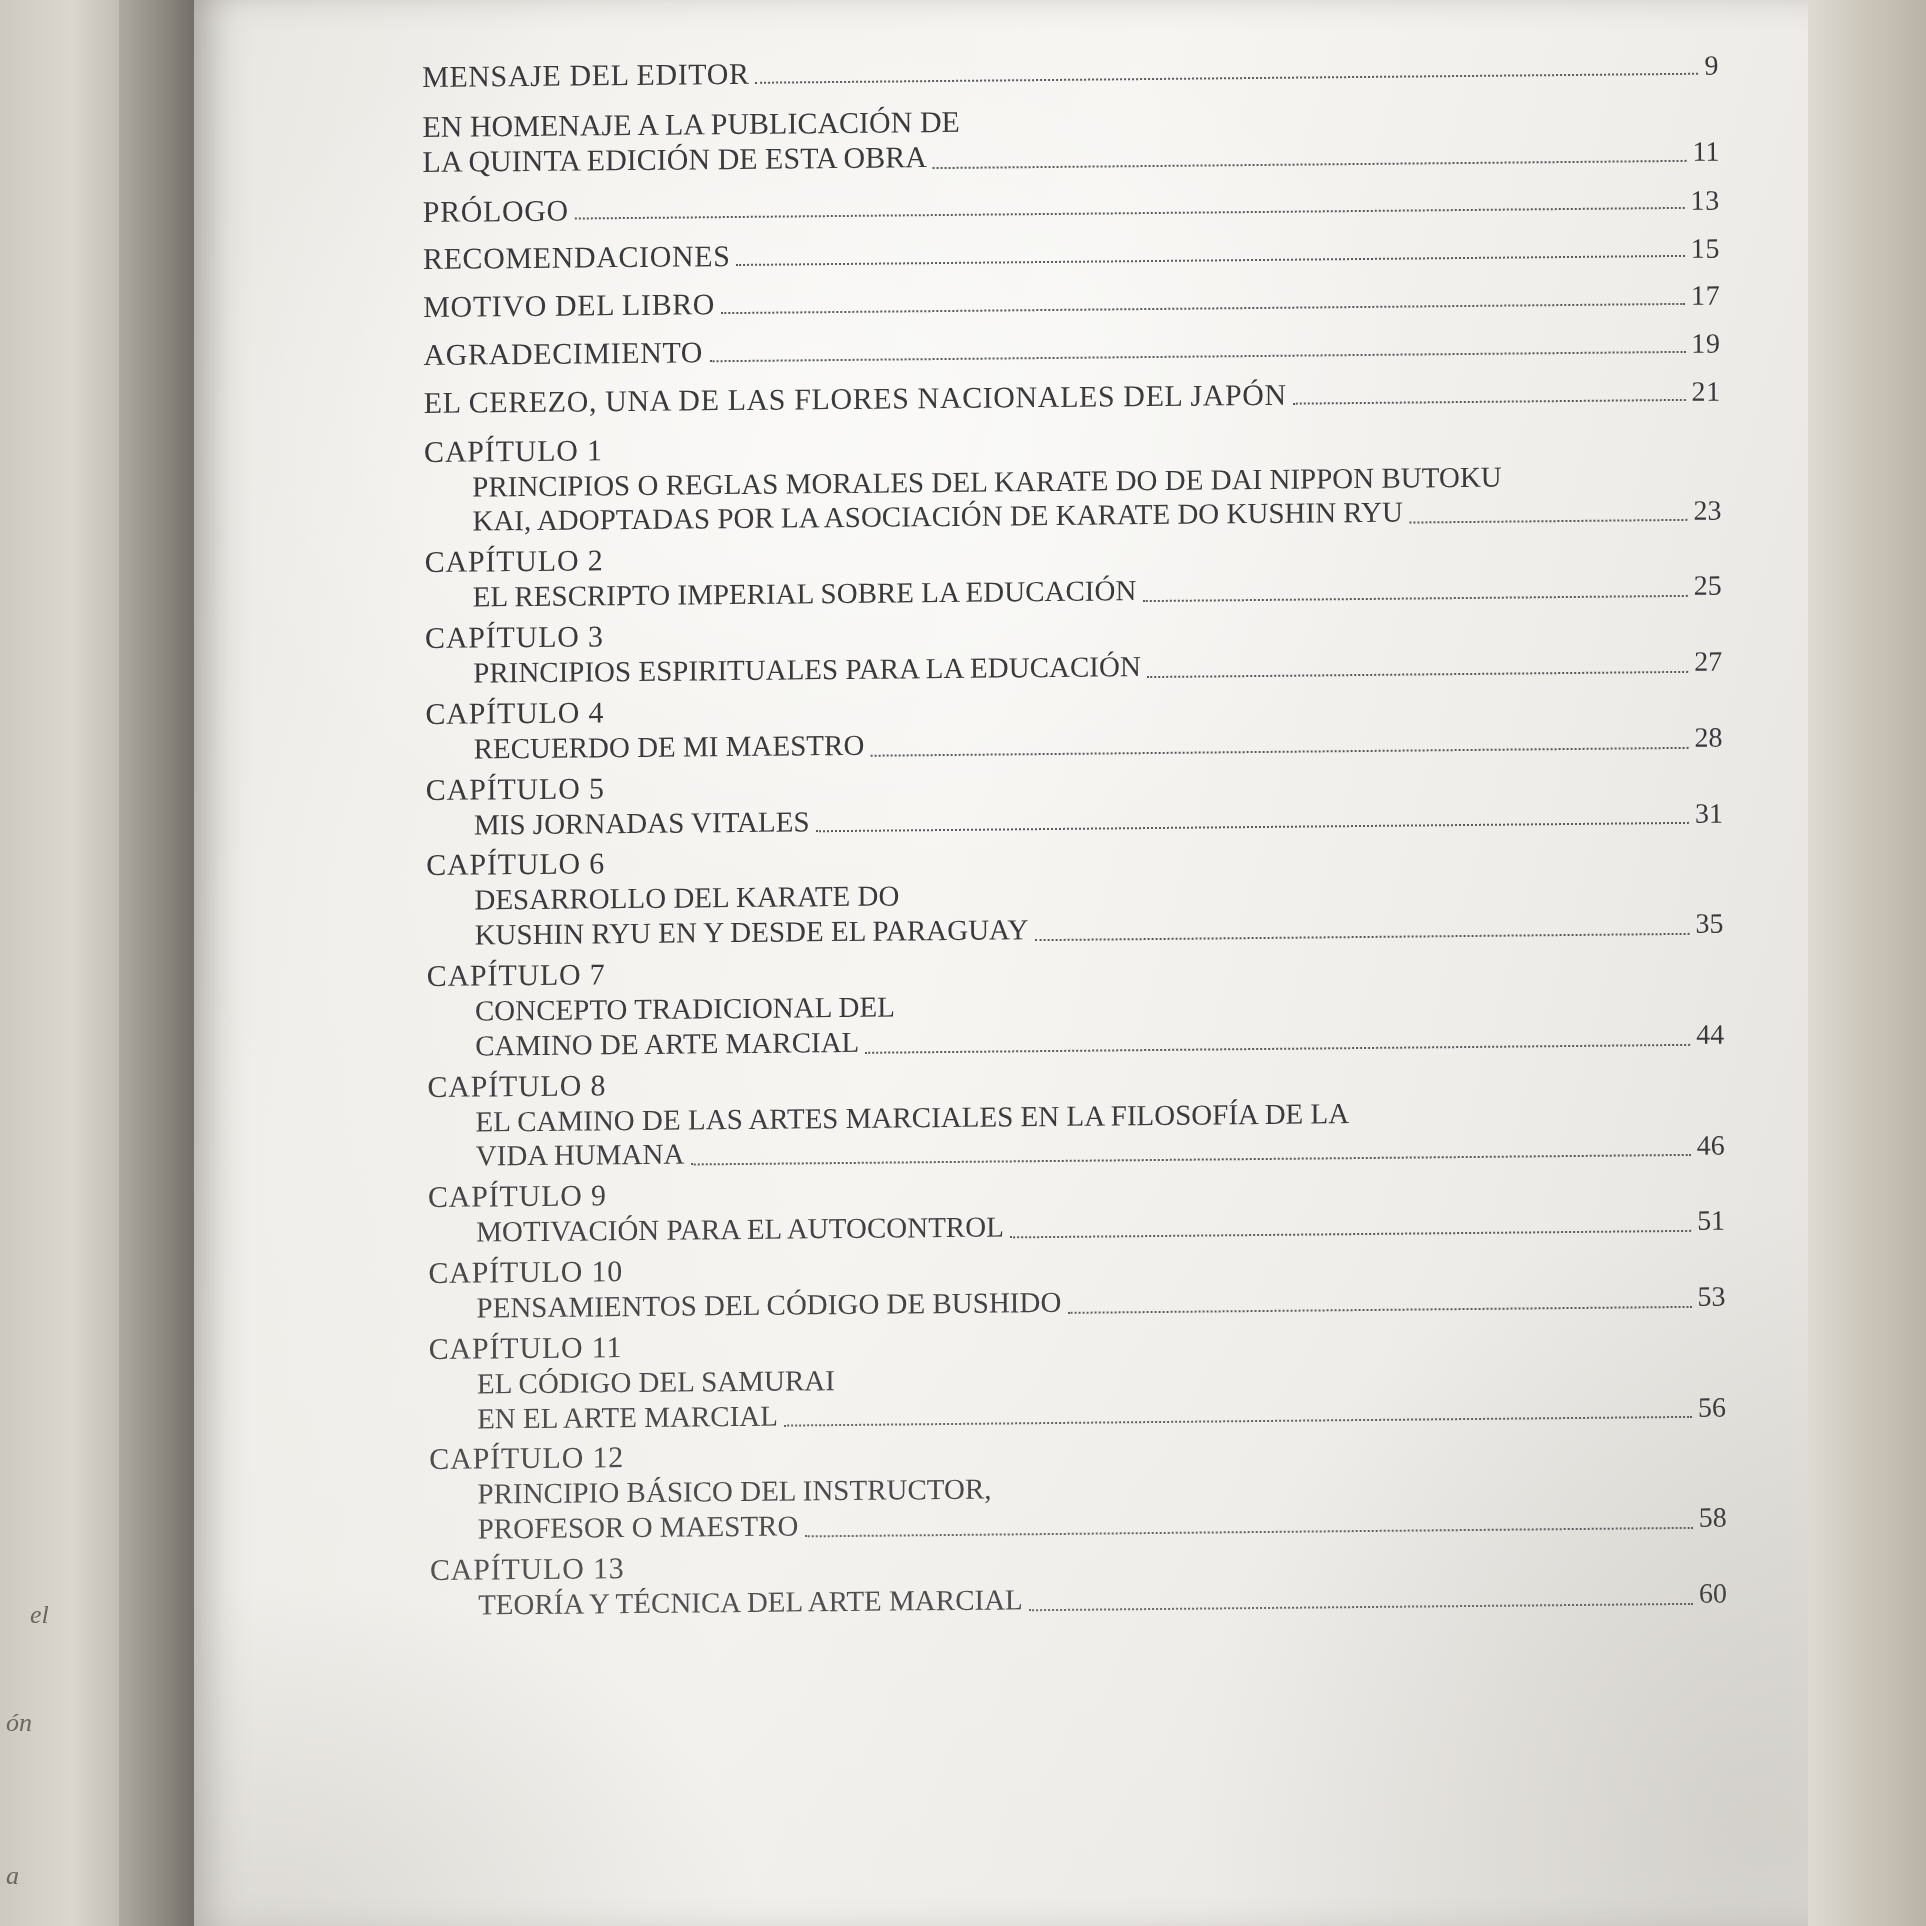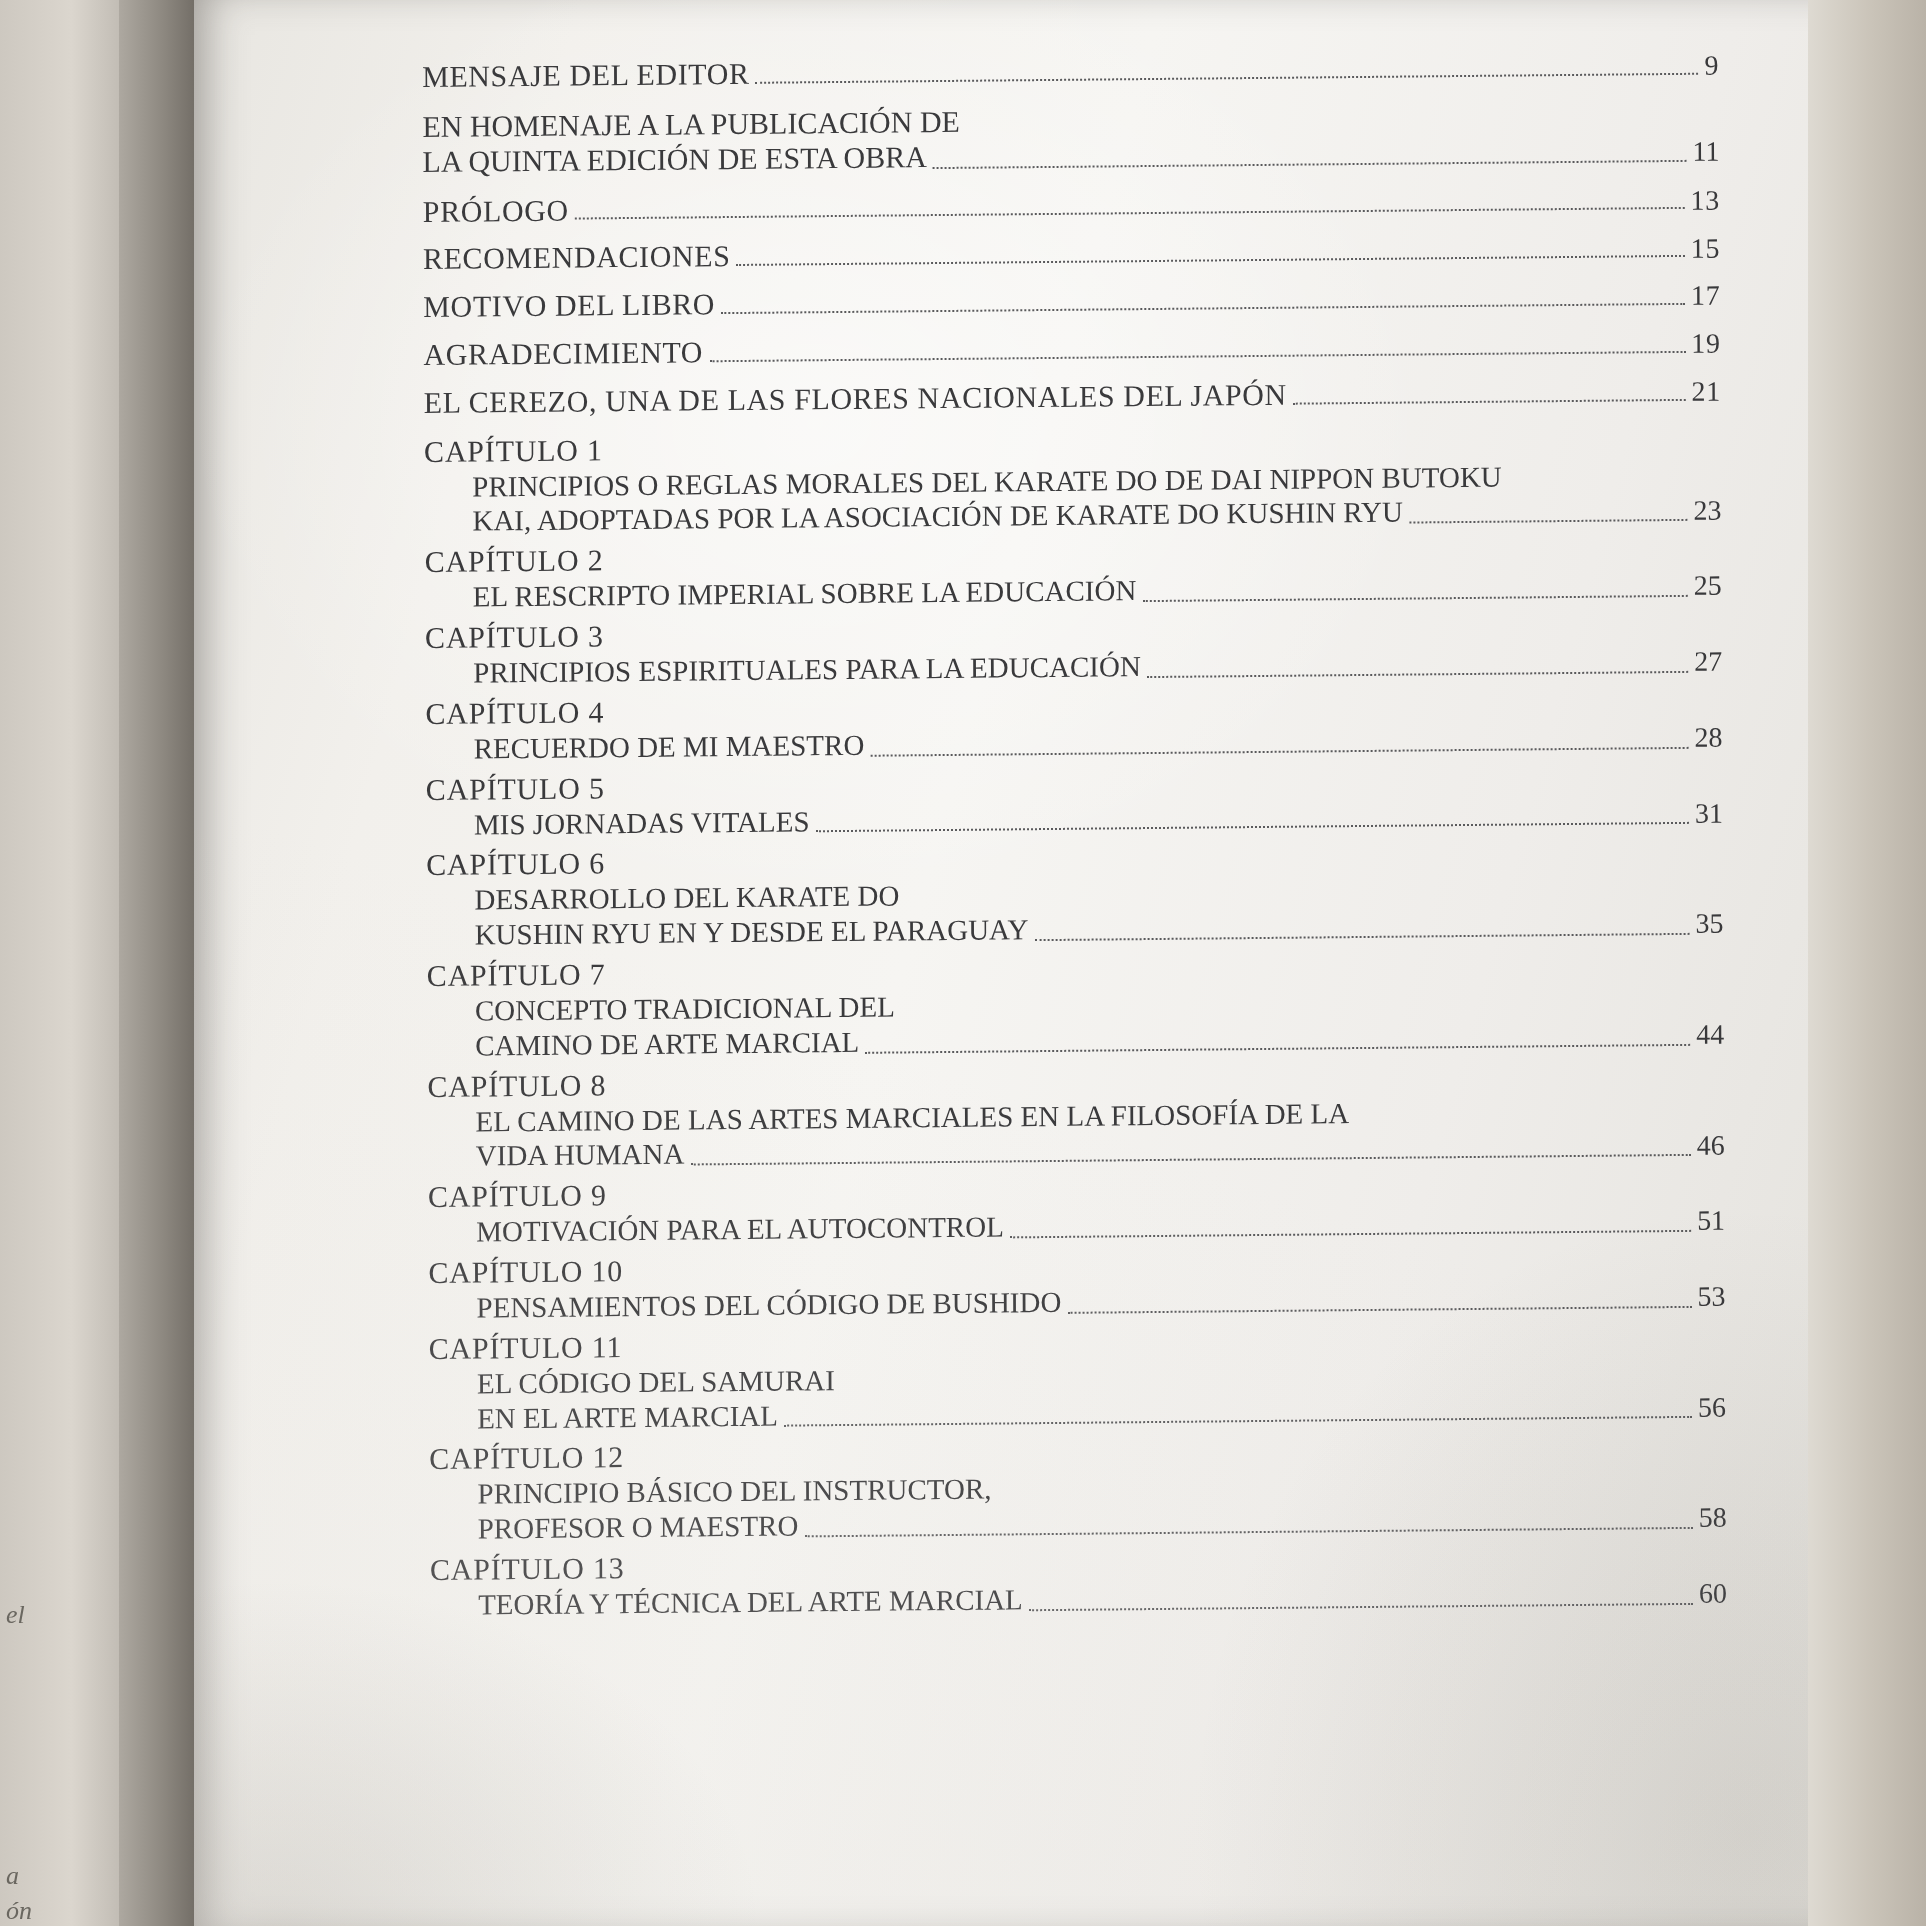--- a/index.html
+++ b/index.html
@@ -363,18 +363,18 @@
         </div>
 
       </div>
     </div>
 
     <div class="soft"></div>
   </div>
 
   <div class="surface-right"></div>
 
-  <div class="marginalia" style="top:1600px;">el</div>
-  <div class="marginalia" style="top:1896px;text-align:right;">ón</div>
+  <div class="marginalia" style="top:1600px;margin-left:24px;">el</div>
+  <div class="marginalia" style="top:1708px;text-align:right;">ón</div>
   <div class="marginalia" style="top:1861px;">a</div>
 
 </div>
 
 
 </body></html>

